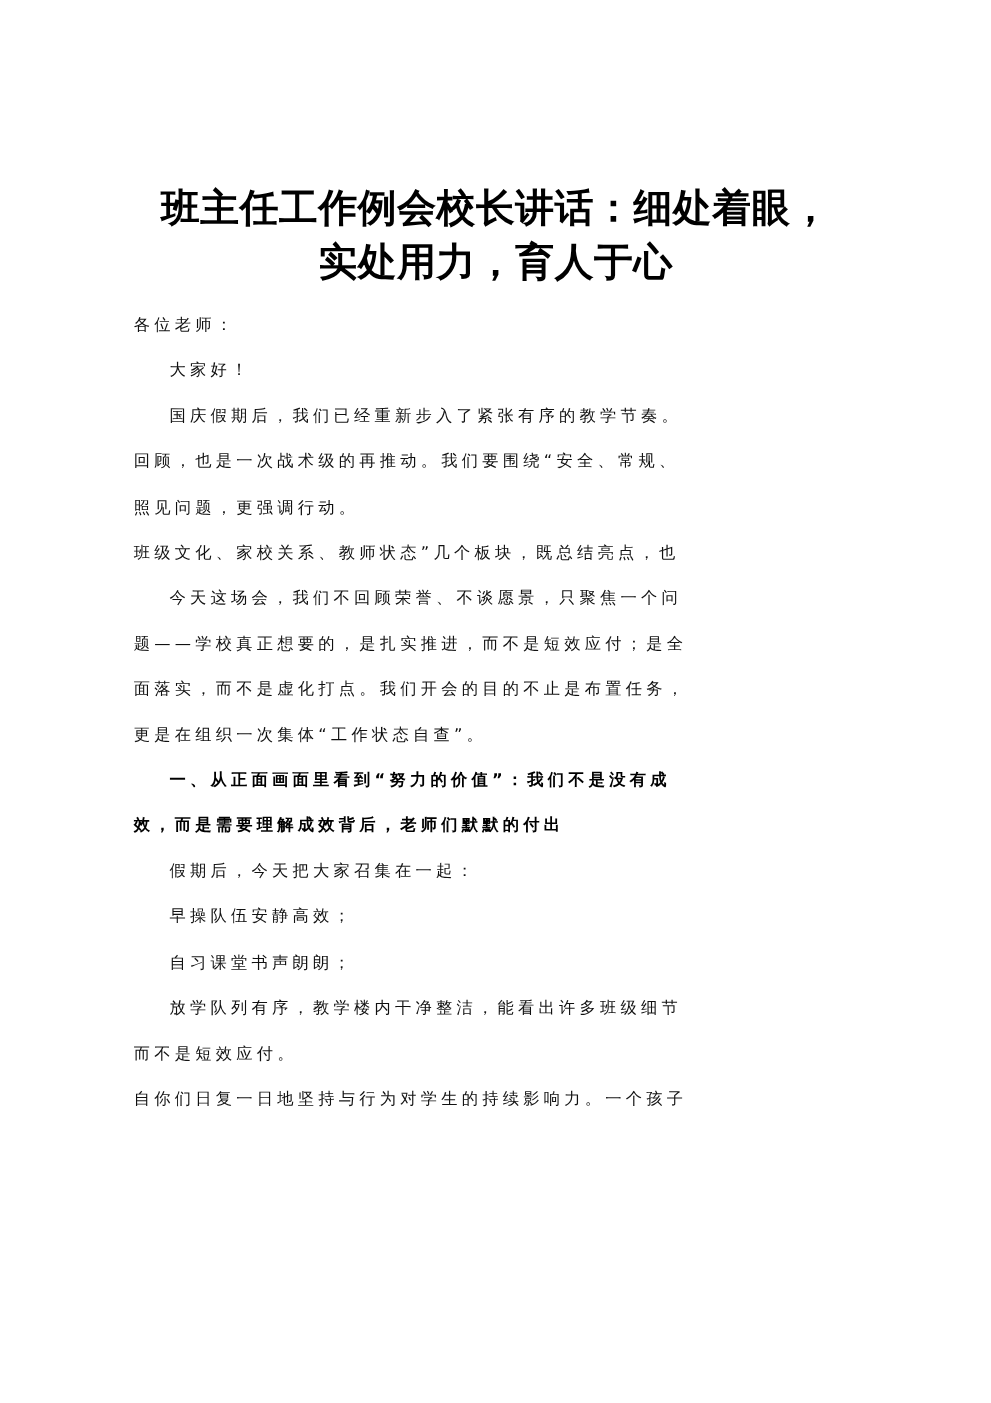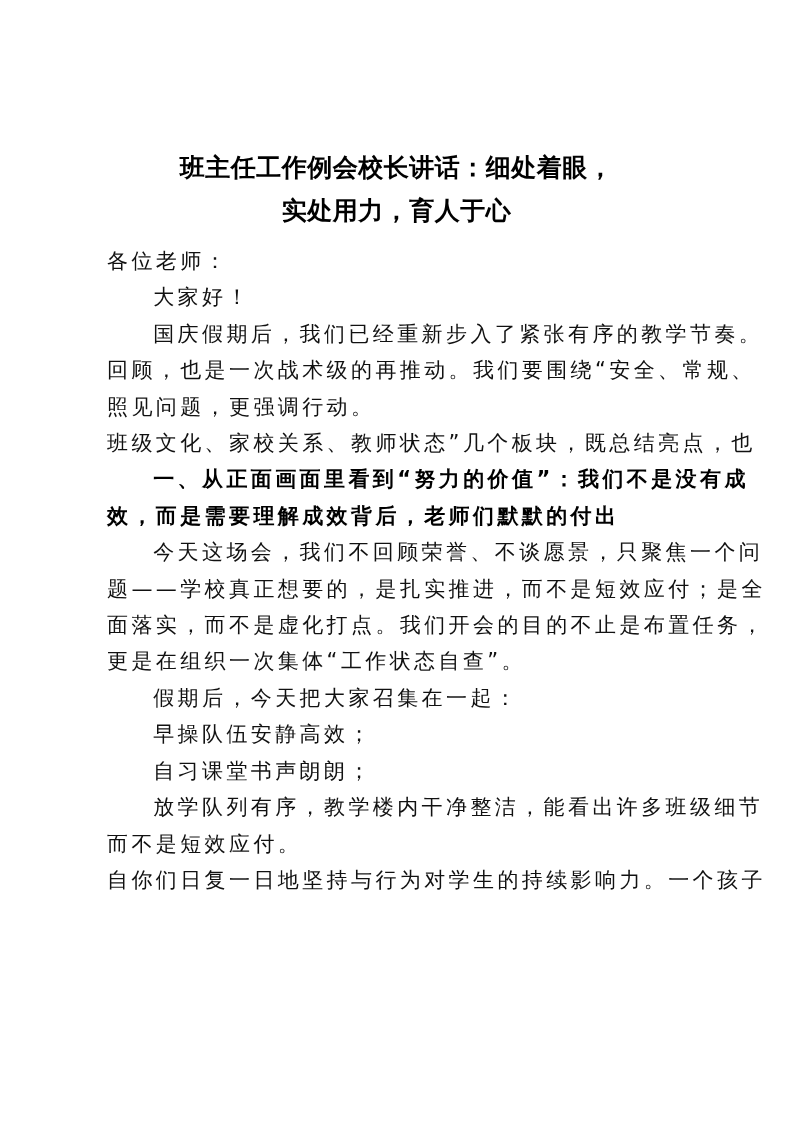--- a/index.html
+++ b/index.html
@@ -23,32 +23,32 @@
       background: #ffffff;
     }
     .title {
       position: absolute;
       left: 90px;
       width: 613px;
       top: 146px;
       text-align: center;
       font-family: "DejaVu Serif", serif;
       font-weight: bold;
-      font-size: 25px;
+      font-size: 31px;
       line-height: 43px;
       letter-spacing: 0.5px;
       margin: 0;
     }
     .body {
       position: absolute;
       left: 107px;
       top: 243px;
       width: 582px;
       font-family: "DejaVu Sans", sans-serif;
-      font-size: 21px;
+      font-size: 13px;
       line-height: 36.4px;
       letter-spacing: 3.4px;
       color: #111;
     }
     .p {
       margin: 0;
       text-align: justify;
       text-align-last: left;
     }
     .indent { text-indent: 2.2em; }
@@ -71,30 +71,30 @@
 
     <p class="p indent">大家好！</p>
 
     <p class="p">
       <span class="line" style="padding-left:2.2em">国庆假期后，我们已经重新步入了紧张有序的教学节奏。</span>
       <span class="line">回顾，也是一次战术级的再推动。我们要围绕“安全、常规、</span>
       <span class="line">照见问题，更强调行动。</span>
       <span class="line">班级文化、家校关系、教师状态”几个板块，既总结亮点，也</span>
     </p>
 
-    <p class="p heading">
-      <span class="line" style="padding-left:2.2em">一、从正面画面里看到“努力的价值”：我们不是没有成</span>
-      <span class="line">效，而是需要理解成效背后，老师们默默的付出</span>
-    </p>
-
     <p class="p">
       <span class="line" style="padding-left:2.2em">今天这场会，我们不回顾荣誉、不谈愿景，只聚焦一个问</span>
       <span class="line">题——学校真正想要的，是扎实推进，而不是短效应付；是全</span>
       <span class="line">面落实，而不是虚化打点。我们开会的目的不止是布置任务，</span>
       <span class="line">更是在组织一次集体“工作状态自查”。</span>
+    </p>
+
+    <p class="p heading">
+      <span class="line" style="padding-left:2.2em">一、从正面画面里看到“努力的价值”：我们不是没有成</span>
+      <span class="line">效，而是需要理解成效背后，老师们默默的付出</span>
     </p>
 
     <p class="p">
       <span class="line" style="padding-left:2.2em">假期后，今天把大家召集在一起：</span>
     </p>
 
     <p class="p">
       <span class="line" style="padding-left:2.2em">早操队伍安静高效；</span>
     </p>
 

